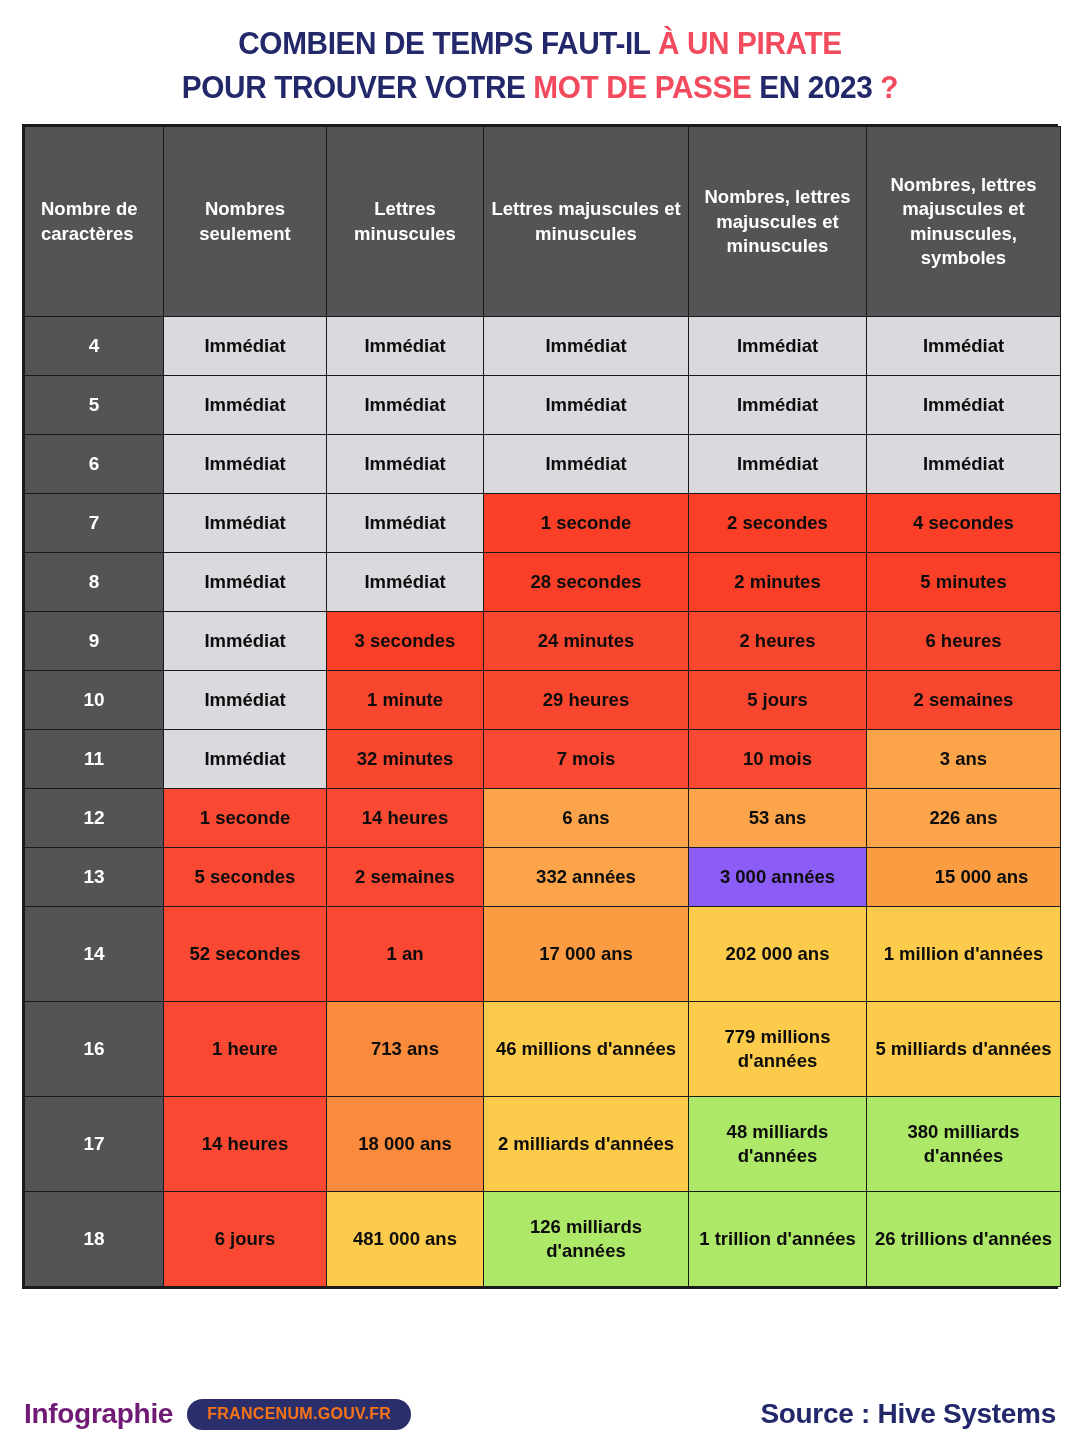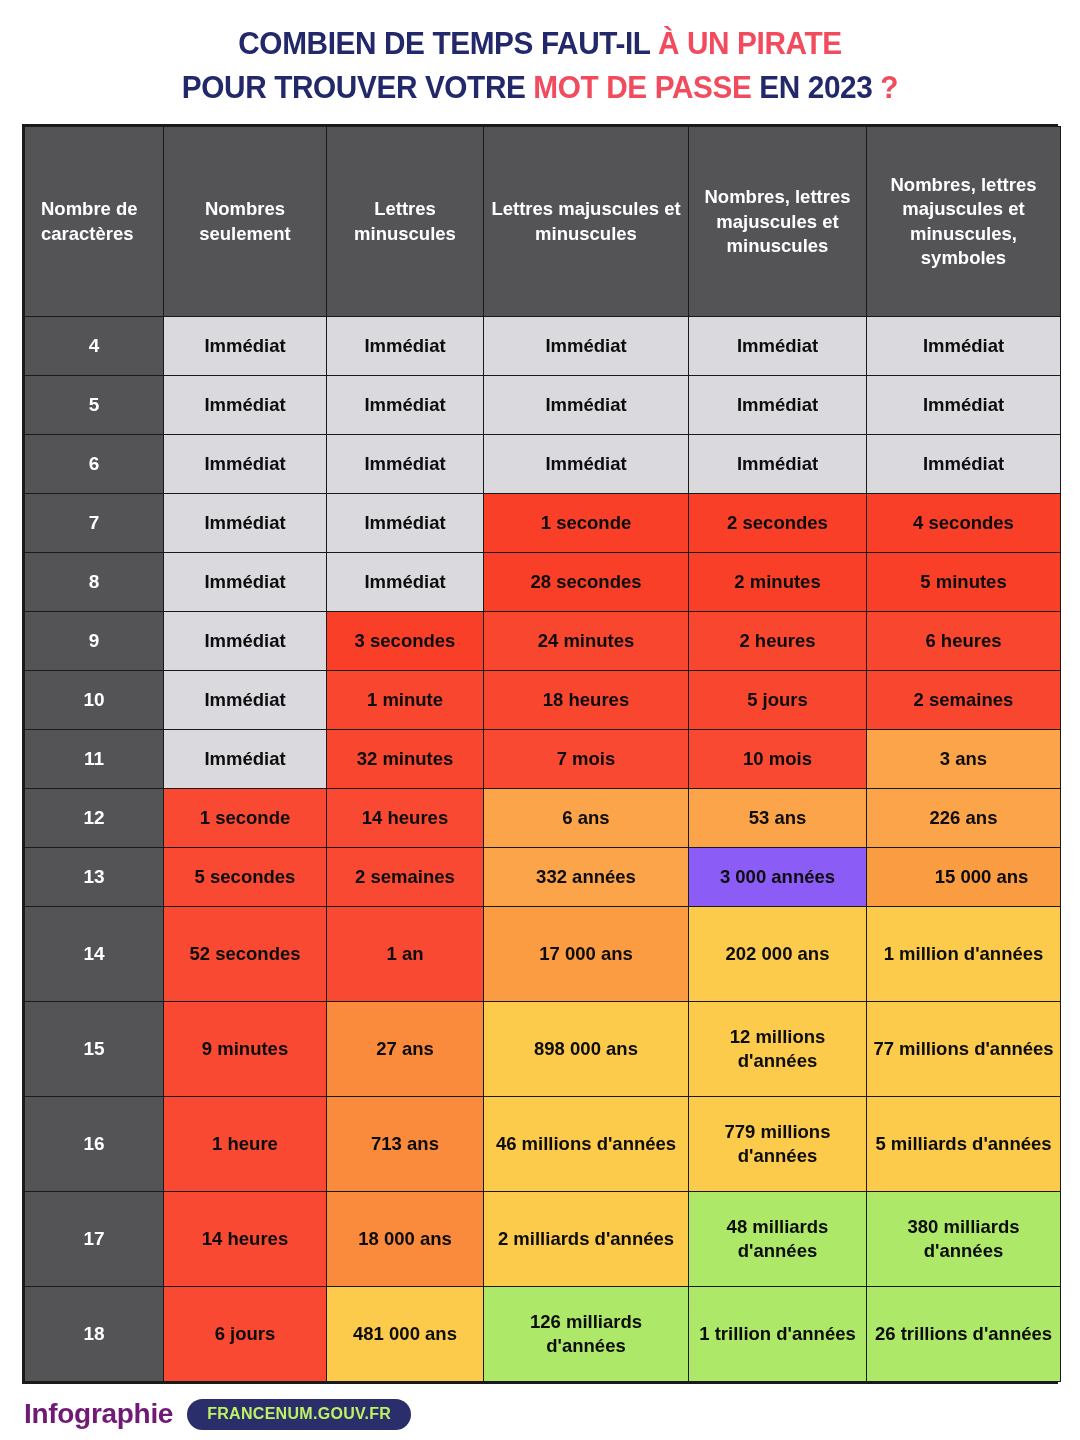--- a/index.html
+++ b/index.html
@@ -106,21 +106,21 @@
     gap: 14px;
   }
   .infographie {
     font-size: 28px;
     font-weight: bold;
     color: #701a75;
     letter-spacing: -0.3px;
   }
   .pill {
     background: #2a2f6b;
-    color: #bef264;
+    color: #f97316;
     border-radius: 999px;
     padding: 7px 20px 8px 20px;
     font-size: 16px;
     font-weight: bold;
     letter-spacing: 0.3px;
     line-height: 1;
   }
   .source {
     font-size: 28px;
     font-weight: bold;
@@ -206,21 +206,21 @@
           <td class="cell" style="background: rgb(217, 217, 222);">Immédiat</td>
           <td class="cell" style="background: rgb(249, 63, 40);">3 secondes</td>
           <td class="cell" style="background: rgb(249, 70, 47);">24 minutes</td>
           <td class="cell" style="background: rgb(249, 70, 47);">2 heures</td>
           <td class="cell" style="background: rgb(249, 70, 47);">6 heures</td>
         </tr>
         <tr class="short">
           <td class="rowlabel">10</td>
           <td class="cell" style="background: rgb(217, 217, 222);">Immédiat</td>
           <td class="cell" style="background: rgb(249, 70, 47);">1 minute</td>
-          <td class="cell" style="background: rgb(249, 70, 47);">18 heures</td>
+          <td class="cell" style="background: rgb(249, 70, 47);">29 heures</td>
           <td class="cell" style="background: rgb(249, 70, 47);">5 jours</td>
           <td class="cell" style="background: rgb(249, 70, 47);">2 semaines</td>
         </tr>
         <tr class="short">
           <td class="rowlabel">11</td>
           <td class="cell" style="background: rgb(217, 217, 222);">Immédiat</td>
           <td class="cell" style="background: rgb(249, 70, 47);">32 minutes</td>
           <td class="cell" style="background: rgb(249, 73, 51);">7 mois</td>
           <td class="cell" style="background: rgb(249, 73, 51);">10 mois</td>
           <td class="cell" style="background: rgb(252, 164, 74);">3 ans</td>
@@ -243,28 +243,20 @@
         </tr>
         <tr class="tall">
           <td class="rowlabel">14</td>
           <td class="cell" style="background: rgb(249, 73, 51);">52 secondes</td>
           <td class="cell" style="background: rgb(249, 73, 51);">1 an</td>
           <td class="cell" style="background: rgb(252, 156, 66);">17 000 ans</td>
           <td class="cell" style="background: rgb(252, 203, 75);">202 000 ans</td>
           <td class="cell" style="background: rgb(252, 203, 75);">1 million d'années</td>
         </tr>
         <tr class="tall">
-          <td class="rowlabel">15</td>
-          <td class="cell" style="background: rgb(249, 73, 51);">9 minutes</td>
-          <td class="cell" style="background: rgb(251, 139, 60);">27 ans</td>
-          <td class="cell" style="background: rgb(252, 203, 75);">898 000 ans</td>
-          <td class="cell" style="background: rgb(252, 203, 75);">12 millions d'années</td>
-          <td class="cell" style="background: rgb(252, 203, 75);">77 millions d'années</td>
-        </tr>
-        <tr class="tall">
           <td class="rowlabel">16</td>
           <td class="cell" style="background: rgb(249, 73, 51);">1 heure</td>
           <td class="cell" style="background: rgb(251, 139, 60);">713 ans</td>
           <td class="cell" style="background: rgb(252, 203, 75);">46 millions d'années</td>
           <td class="cell" style="background: rgb(252, 203, 75);">779 millions d'années</td>
           <td class="cell" style="background: rgb(252, 203, 75);">5 milliards d'années</td>
         </tr>
         <tr class="tall">
           <td class="rowlabel">17</td>
           <td class="cell" style="background: rgb(249, 73, 51);">14 heures</td>
@@ -283,13 +275,14 @@
         </tr>
       </tbody>
   </table>
 </div>
 
 <div class="footer">
   <div class="footer-left">
     <span class="infographie">Infographie</span>
     <span class="pill">FRANCENUM.GOUV.FR</span>
   </div>
+  <div class="source">Source : Hive Systems</div>
 </div>
 
 </body></html>

